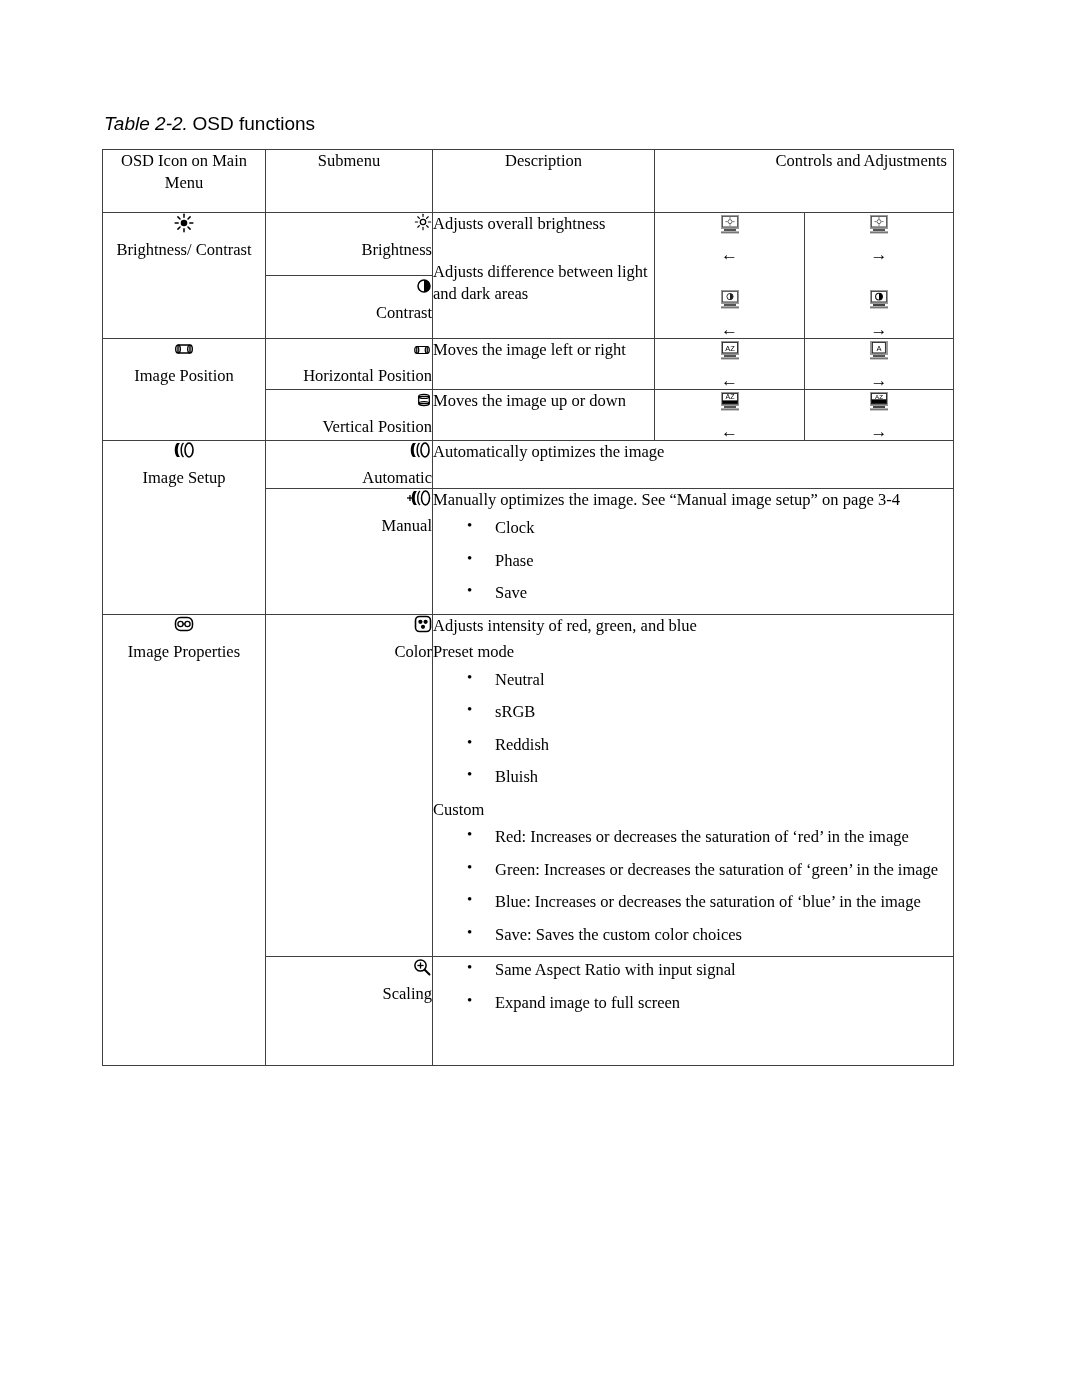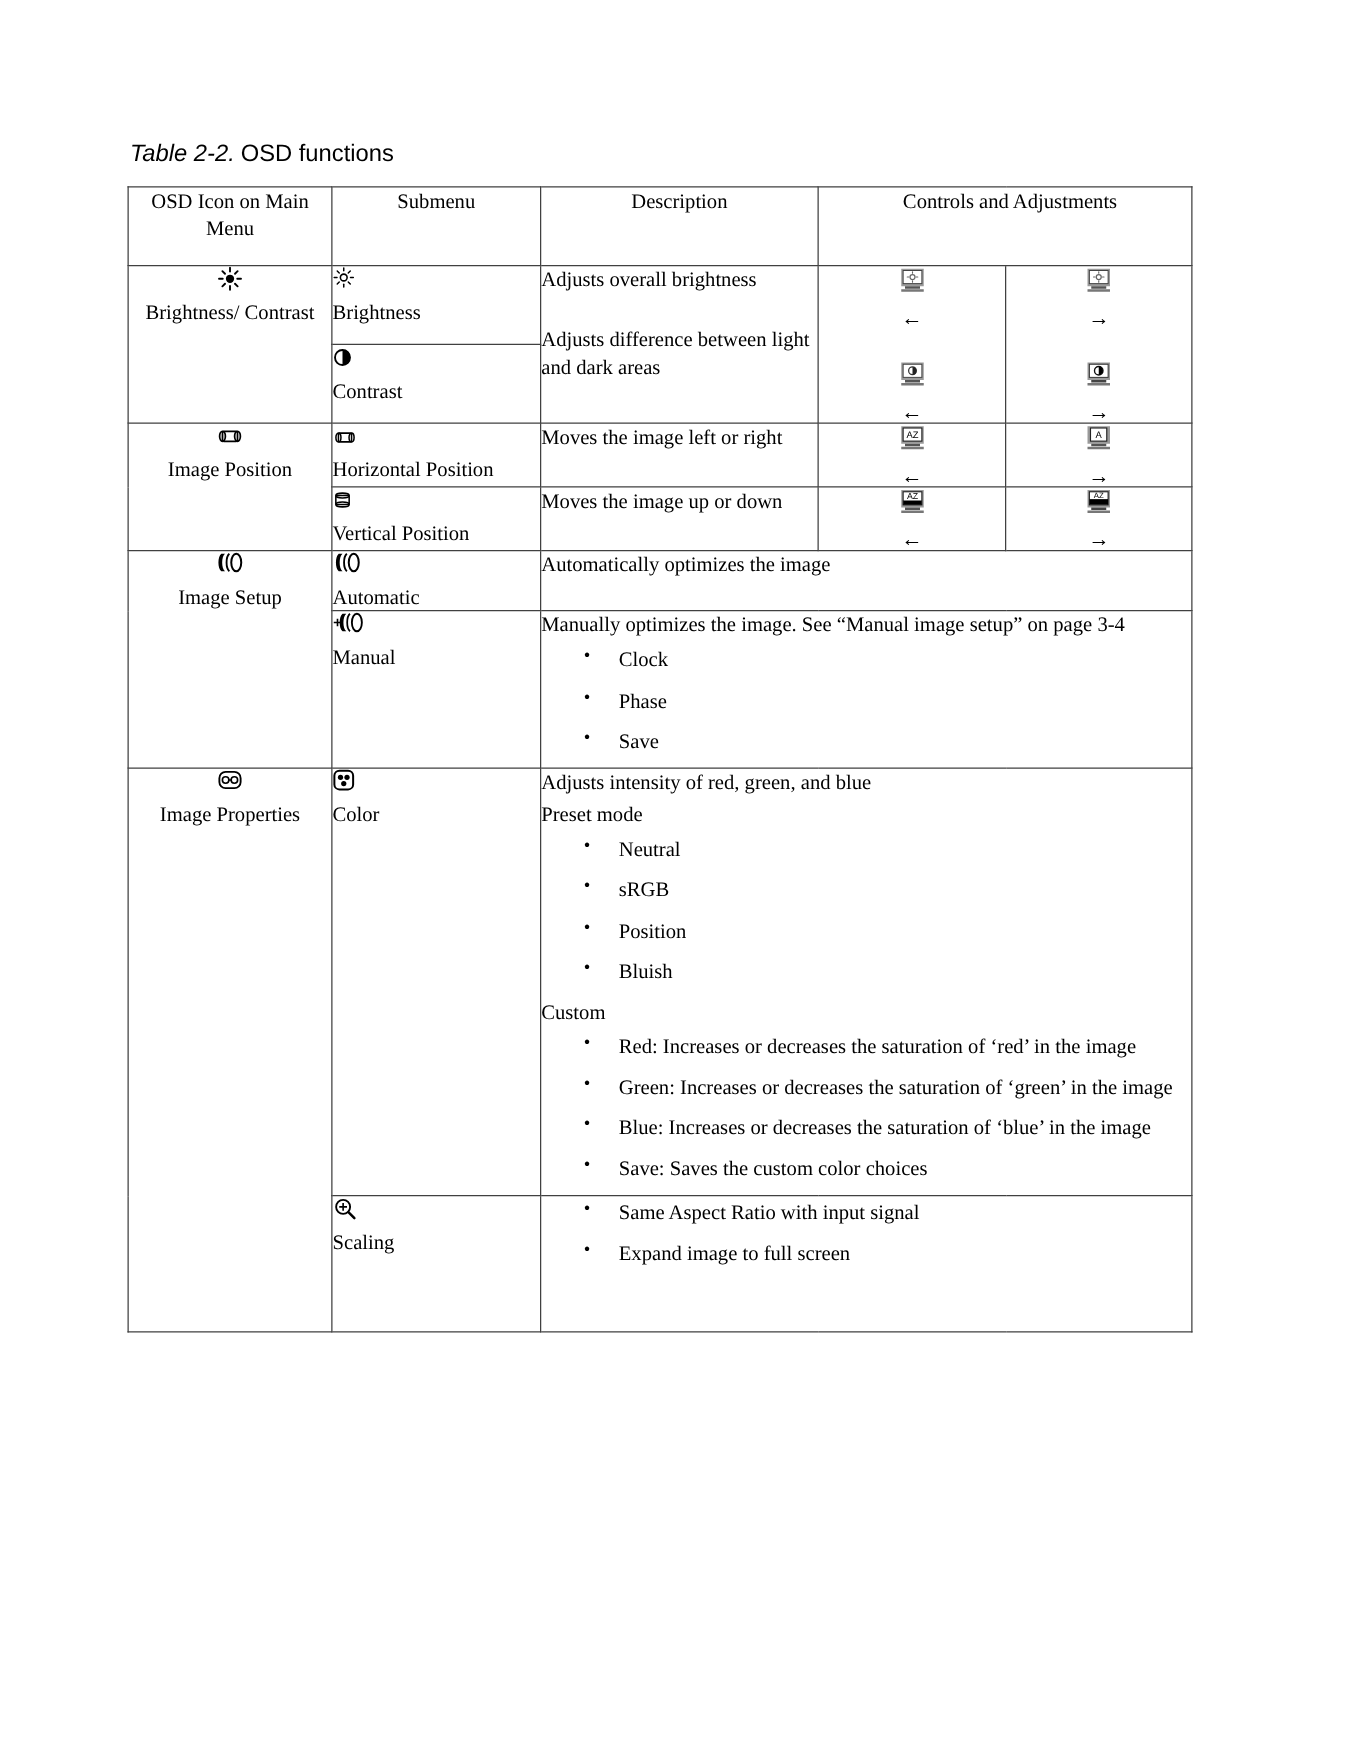--- a/index.html
+++ b/index.html
@@ -68,21 +68,21 @@
     height: 62px;
     text-align: center;
     vertical-align: middle;
   }
   .hdr .ctr {
     display: block;
     line-height: 1.32;
     padding: 0 6px;
   }
   .hdr.left {
-    text-align: center;
+    text-align: right;
     margin-left: 17px;
   }
   .hdr.left .ctr {
     padding-left: 14px;
   }
 
   
   .menucell {
     text-align: center;
     padding-top: 14px;
@@ -93,21 +93,21 @@
     margin-top: 0;
   }
   .icon-big {
     display: block;
     margin: 0 auto;
     height: 26px;
     line-height: 26px;
   }
 
   .submenucell {
-    text-align: left;
+    text-align: right;
   }
 
   
   .desc {
     padding: 9px 10px 12px 10px;
     line-height: 1.32;
   }
   .desc p { margin: 0 0 4px 0; }
   .desc .gap { height: 22px; }
   ul.bul {
@@ -516,21 +516,21 @@
           </span>
           <span class="lbl">Color</span>
         </td>
 
         <td class="desc" colspan="3">
           <p>Adjusts intensity of red, green, and blue</p>
           <p class="hdr-text">Preset mode</p>
           <ul class="bul">
             <li>Neutral</li>
             <li>sRGB</li>
-            <li>Position</li>
+            <li>Reddish</li>
             <li>Bluish</li>
           </ul>
           <p class="hdr-text">Custom</p>
           <ul class="bul">
             <li>Red: Increases or decreases the saturation of ‘red’ in the image</li>
             <li>Green: Increases or decreases the saturation of ‘green’ in the image</li>
             <li>Blue: Increases or decreases the saturation of ‘blue’ in the image</li>
             <li>Save: Saves the custom color choices</li>
           </ul>
         </td>

